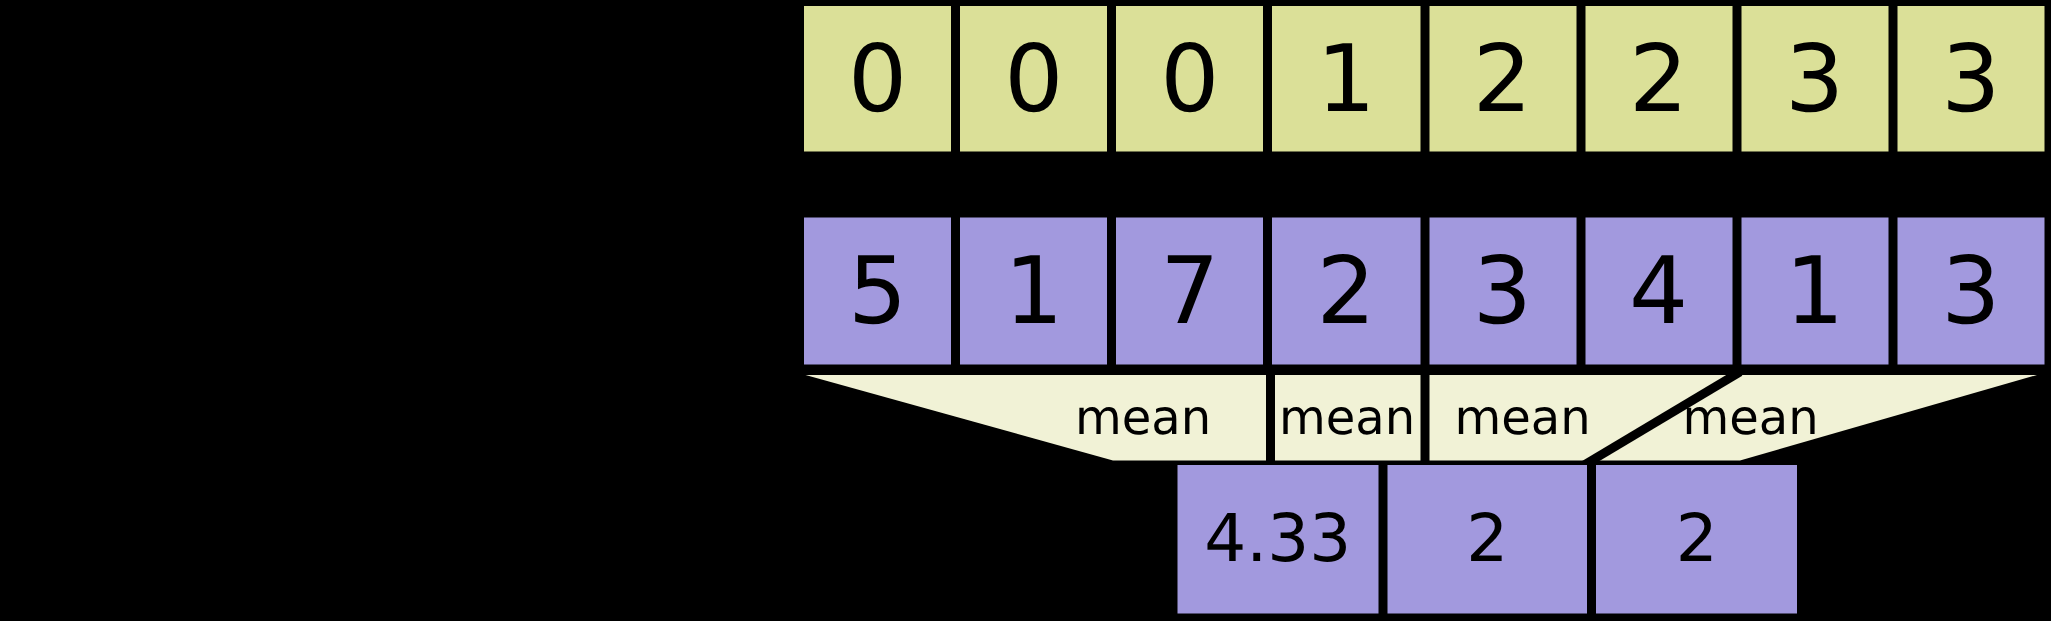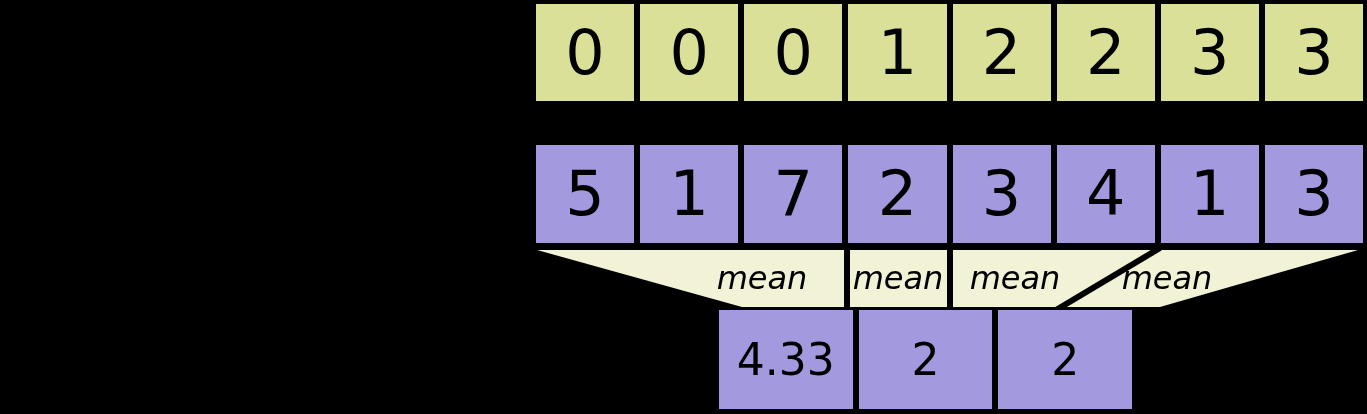--- a/index.html
+++ b/index.html
@@ -28,39 +28,38 @@
   }
   .cell {
     flex: 1;
     display: flex;
     align-items: center;
     justify-content: center;
     line-height: 1;
   }
   .row-segments { left: 532px; top: 0px;   width: 835px; height: 105px; }
   .row-data     { left: 532px; top: 141px; width: 835px; height: 106px; }
-  .row-output   { left: 714px; top: 305px; width: 423px; height: 109px; padding: 5px; }
+  .row-output   { left: 780px; top: 305px; width: 423px; height: 109px; padding: 5px; }
   .row-segments .cell { background: var(--segmentRow); font-size: 62px; }
   .row-data .cell     { background: var(--dataRow);    font-size: 62px; }
   .row-output .cell   { background: var(--dataRow);    font-size: 44px; }
   .funnel-svg {
     position: absolute;
     left: 530px; top: 246px;
     width: 837px; height: 66px;
   }
   .mean-label {
     position: absolute;
     top: 261px;
     width: 140px;
     height: 34px;
     line-height: 34px;
     text-align: center;
     font-size: 32px;
     color: var(--textColor);
-    font-style: italic;
   }
   .mean-1 { left: 692px; }
   .mean-2 { left: 828px; }
   .mean-3 { left: 945px; }
   .mean-4 { left: 1097px; }
 </style>
 </head>
 <body>
 
 <div class="canvas">

